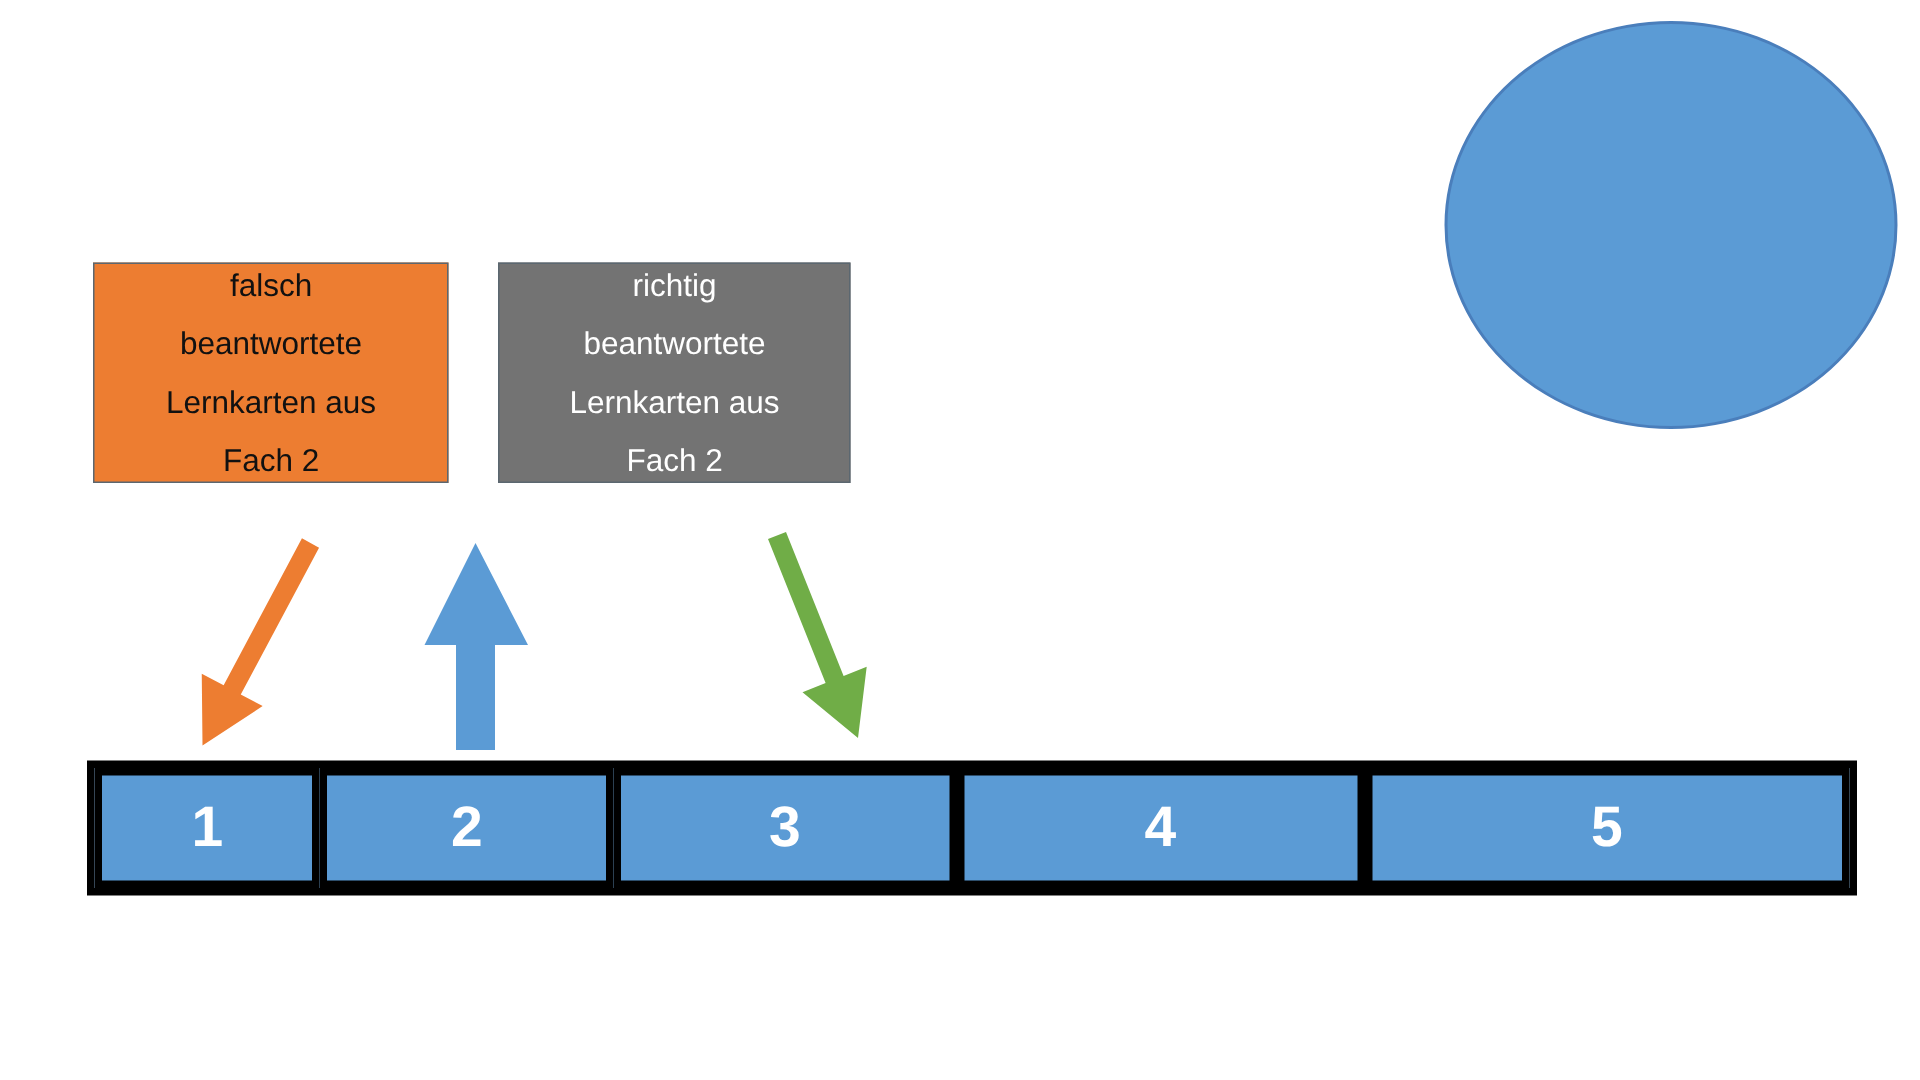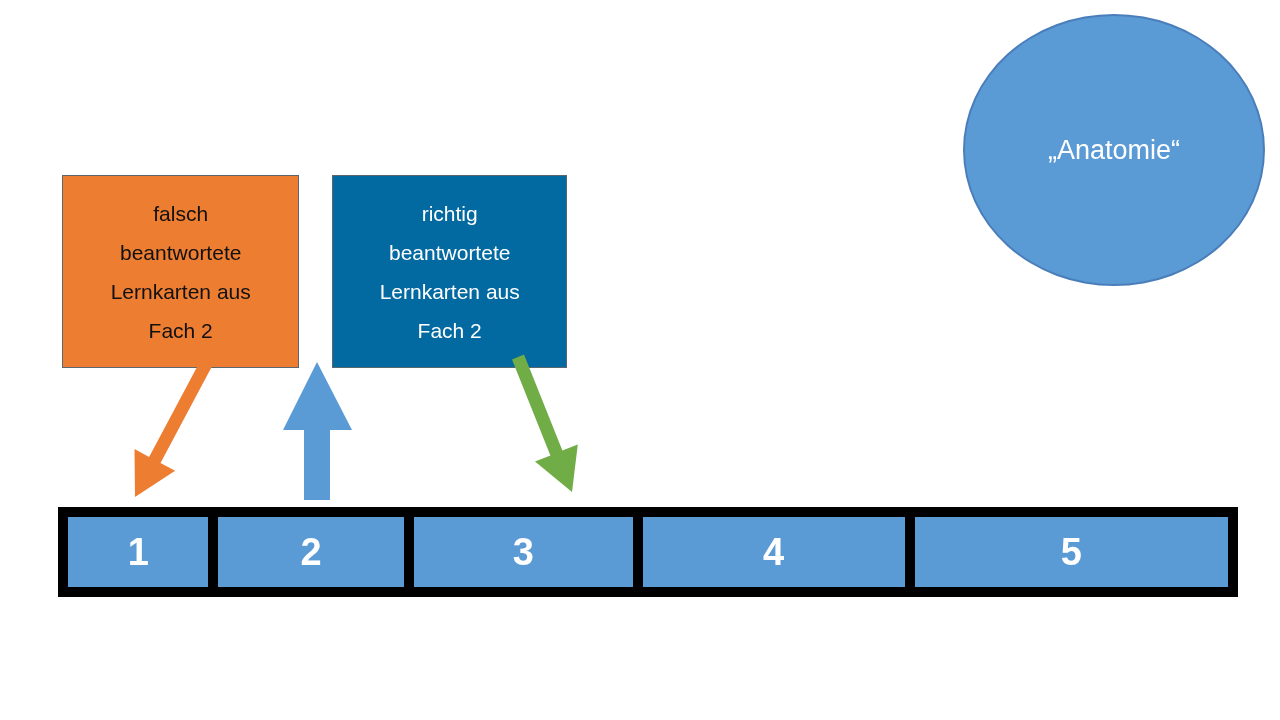--- a/index.html
+++ b/index.html
@@ -35,21 +35,21 @@
     font-size: 27px;
     line-height: 41px;
   }
 
   
   .legend {
     position: absolute;
     left: 62px;
     top: 175px;
     width: 505px;
-    height: 193px;
+    height: 147px;
     display: flex;
     gap: 34px;
   }
   .legend-box {
     box-sizing: border-box;
     border: 1px solid #5b6770;
     display: flex;
     flex-direction: column;
     align-items: center;
     justify-content: center;
@@ -57,21 +57,21 @@
     font-size: 21px;
     line-height: 39px;
   }
   .legend-box.orange {
     width: 254px;
     background: #ed7d31;
     color: #111111;
   }
   .legend-box.green {
     width: 251px;
-    background: #0369a1;
+    background: #737373;
     color: #ffffff;
     margin-left: -1px;
   }
 
   
   .arrow-layer {
     position: absolute;
     left: 0;
     top: 0;
     width: 1280px;
@@ -107,21 +107,20 @@
   .bin-3 { flex-grow: 229; }
   .bin-4 { flex-grow: 274; }
   .bin-5 { flex-grow: 328; }
 </style>
 </head>
 <body>
 
 <div class="canvas">
 
   <div class="ellipse">
-    <div>„Anatomie“</div>
   </div>
 
   <div class="legend">
     <div class="legend-box orange">
       <div>falsch</div>
       <div>beantwortete</div>
       <div>Lernkarten aus</div>
       <div>Fach 2</div>
     </div>
     <div class="legend-box green">

